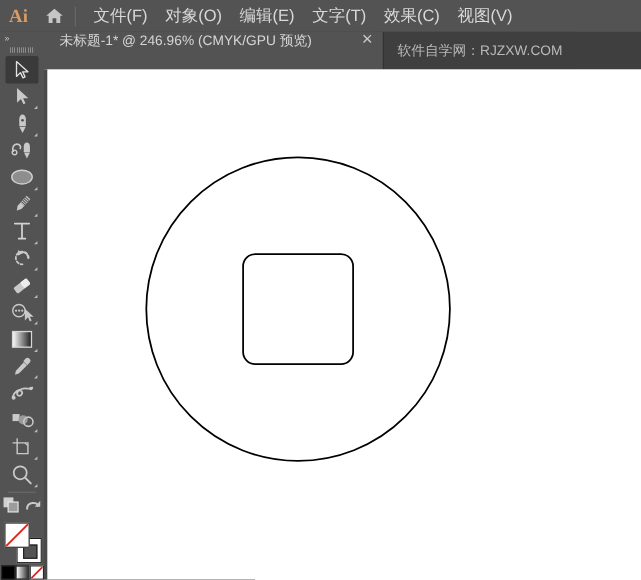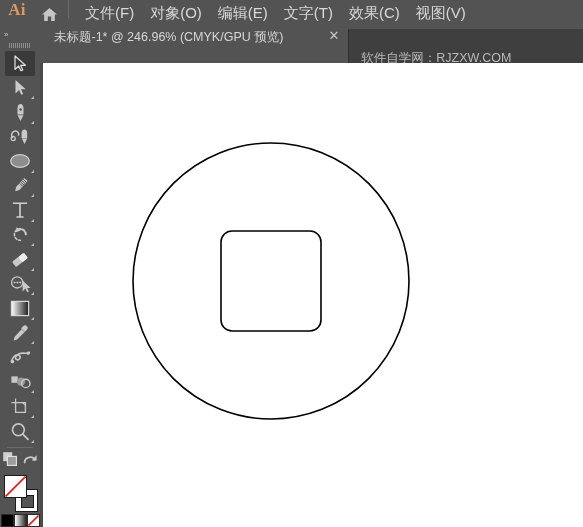--- a/index.html
+++ b/index.html
@@ -8,21 +8,21 @@
     background: #535353;
     font-family: "Liberation Sans", "DejaVu Sans", sans-serif;
     overflow: hidden;
   }
   #app { position: relative; width: 583px; height: 527px; }
 
   
   #menubar {
     position: absolute; left: 0; top: 0; width: 583px; height: 29px;
     background: #535353;
-    display: flex; 
+    display: flex; align-items: center;
   }
   #ai-logo {
     width: 34px; text-align: center;
     color: #d99a63; font-size: 17px; font-weight: bold;
     letter-spacing: .3px; font-family: "Liberation Serif", serif;
   }
   #home-btn {
     width: 30px; display: flex; align-items: center; justify-content: center;
   }
   .home-glyph { display:block; }
@@ -47,21 +47,21 @@
     border-right: 1px solid #303030;
     gap: 31px;
   }
   .doc-tab .tab-title { color: #d6d6d6; font-size: 12.5px; white-space: nowrap; }
   .doc-tab .tab-close {
     color: #c8c8c8; font-size: 13px; margin-left: 14px;
     line-height: 1; cursor: pointer;
   }
   #watermark-tab {
     display: flex; align-items: center; height: 100%;
-    padding: 0 12px; background: #3f3f3f; margin-top: 12px;
+    padding: 0 12px; background: #3f3f3f;
   }
   #watermark-tab span { color: #b9b9b9; font-size: 12.5px; white-space: nowrap; }
 
   
   #toolbar {
     position: absolute; left: 0; top: 29px; width: 40px; height: 498px;
     background: #535353; z-index: 5;
     display: flex; flex-direction: column; align-items: center;
   }
   #tool-collapse {

